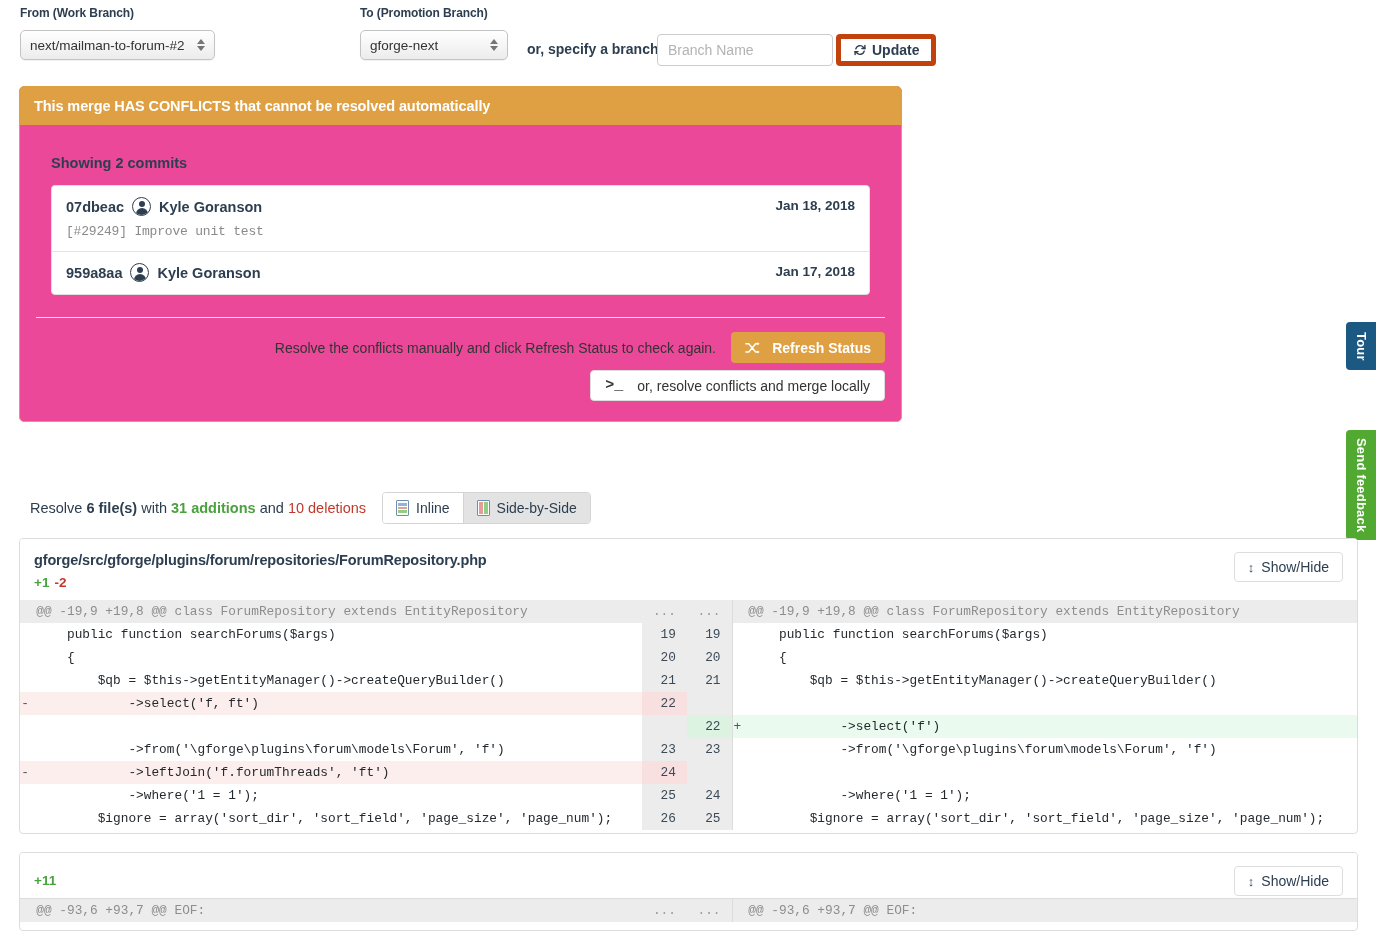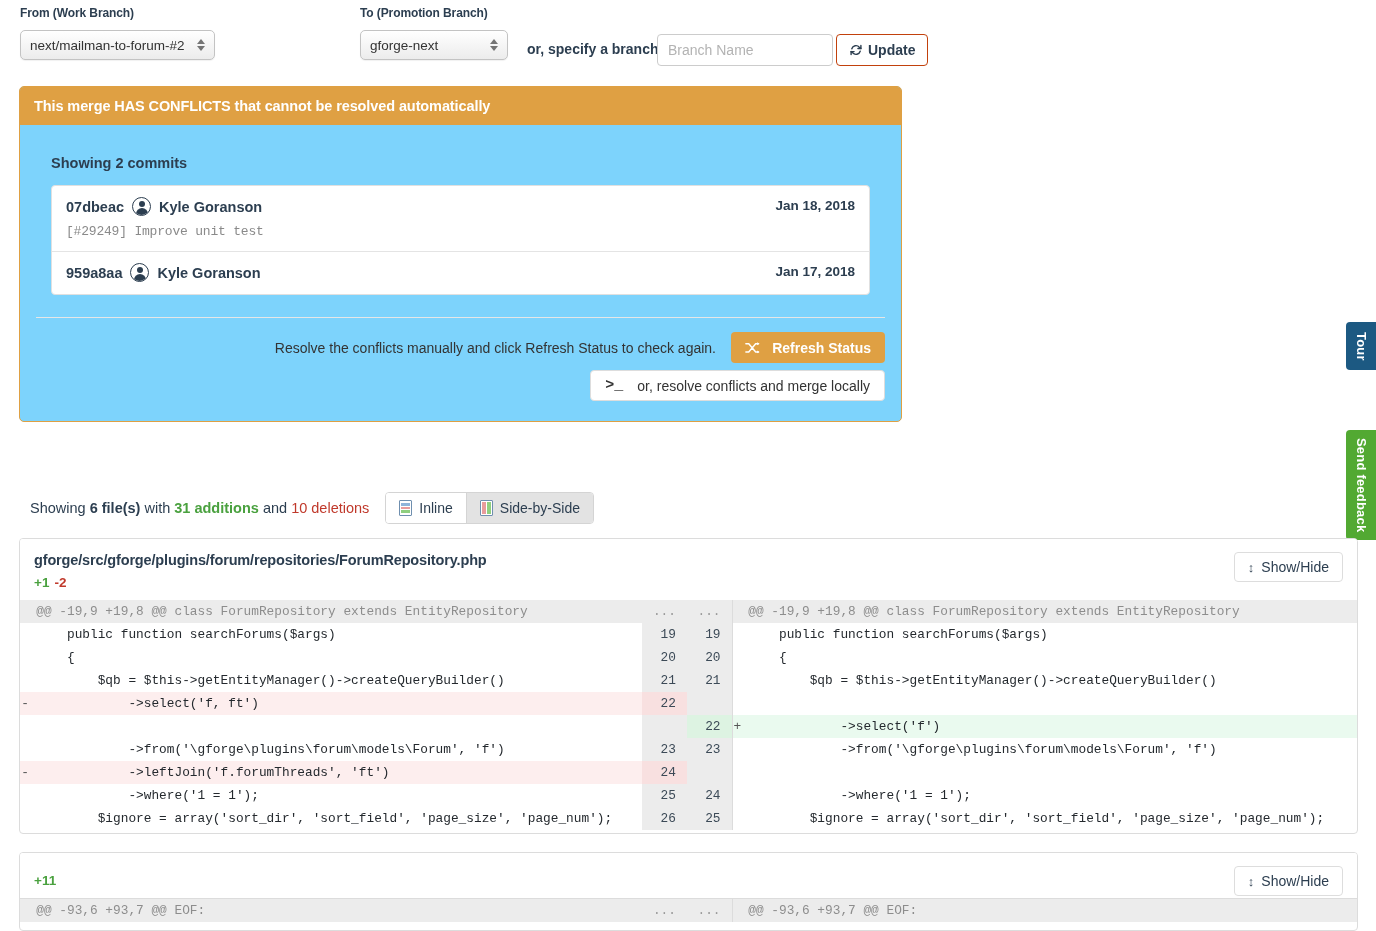--- a/index.html
+++ b/index.html
@@ -49,30 +49,30 @@
     position: absolute; left: 657px; top: 34px;
     width: 176px; height: 32px;
     border: 1px solid #ccc; border-radius: 4px; background: #fff;
     font-size: 14px; color: #555; padding: 0 10px;
     font-family: "Liberation Sans", sans-serif;
   }
   .branch-input::placeholder { color: #b3b3b3; }
   .update-btn {
     position: absolute; left: 836px; top: 34px;
     height: 32px; padding: 0 12px;
-    border: 1px solid #c2410c; border-radius: 4px; background: #fff;
+    border: 5px solid #c2410c; border-radius: 4px; background: #fff;
     display: inline-flex; align-items: center; gap: 5px;
     font-size: 14px; font-weight: bold; color: #2c3e50; cursor: pointer;
   }
 
   
   .conflict-panel {
     position: absolute; left: 19px; top: 86px;
     width: 883px; border: 1px solid #dfa043; border-radius: 5px;
-    background: #7dd3fc; overflow: hidden;
+    background: #ec4899; overflow: hidden;
   }
   .conflict-banner {
     background: #dfa043; color: #fff;
     padding: 11px 14px; font-size: 14.5px; font-weight: bold;
     letter-spacing: -0.1px;
   }
   .conflict-body { padding: 16px; }
   .showing-commits {
     font-size: 14.5px; font-weight: bold; color: #2c3e50;
     margin: 14px 0 14px 15px;
@@ -311,21 +311,21 @@
   </div>
 
   <div class="side-tab tab-tour">
     <span>Tour</span>
   </div>
   <div class="side-tab tab-feedback">
     <span>Send feedback</span>
   </div>
 
   <div class="summary">
-    <div class="summary-text"><span>Showing </span><b>6 file(s)</b><span> with </span><span class="adds">31 additions</span><span> and </span><span class="dels">10 deletions</span></div>
+    <div class="summary-text"><span>Resolve </span><b>6 file(s)</b><span> with </span><span class="adds">31 additions</span><span> and </span><span class="dels">10 deletions</span></div>
     <div class="viewtoggle">
       <button class="vt-btn">
         <span class="ic-doc ic-inline">
           <span class="sheet"></span>
             <span class="r1"></span>
             <span class="r2"></span>
             <span class="r3"></span>
         </span>
         <span>Inline</span>
       </button>

